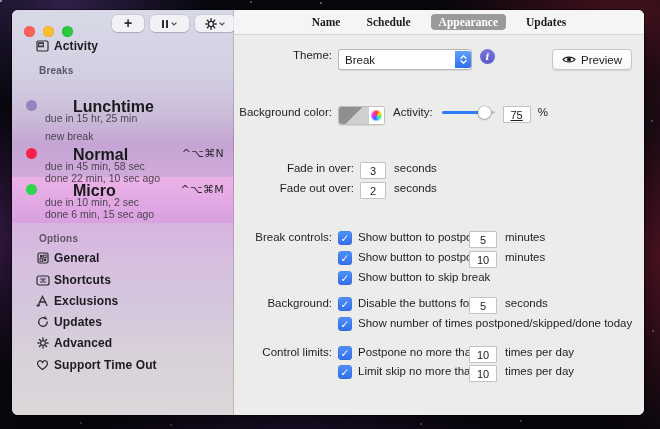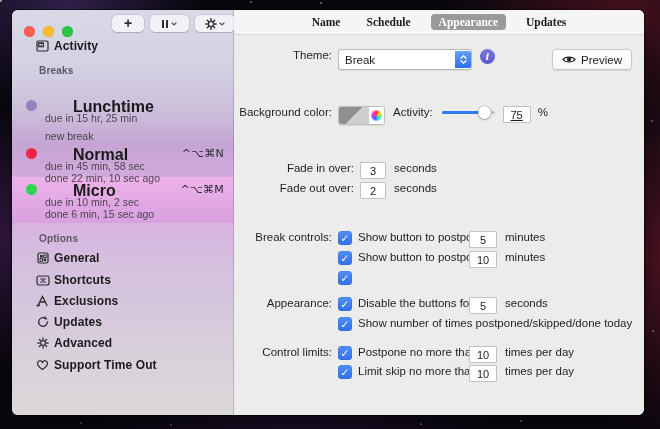--- a/index.html
+++ b/index.html
@@ -334,24 +334,25 @@
       <div class="row" style="top:216px">
         <div class="flabel"></div>
         <div class="cbox">✓</div>
         <span class="cbtext fixed">Show button to postpone</span>
         <input class="numfield w" value="10" style="">
         <span class="unit">minutes</span>
       </div>
       <div class="row" style="top:236px">
         <div class="flabel"></div>
         <div class="cbox">✓</div>
+        <span class="cbtext">Show button to skip break</span>
       </div>
 
       <div class="row" style="top:262px">
-        <div class="flabel">Appearance:</div>
+        <div class="flabel">Background:</div>
         <div class="cbox">✓</div>
         <span class="cbtext fixed">Disable the buttons for</span>
         <input class="numfield w" value="5" style="">
         <span class="unit">seconds</span>
       </div>
       <div class="row" style="top:282px">
         <div class="flabel"></div>
         <div class="cbox">✓</div>
         <span class="cbtext">Show number of times postponed/skipped/done today</span>
       </div>

